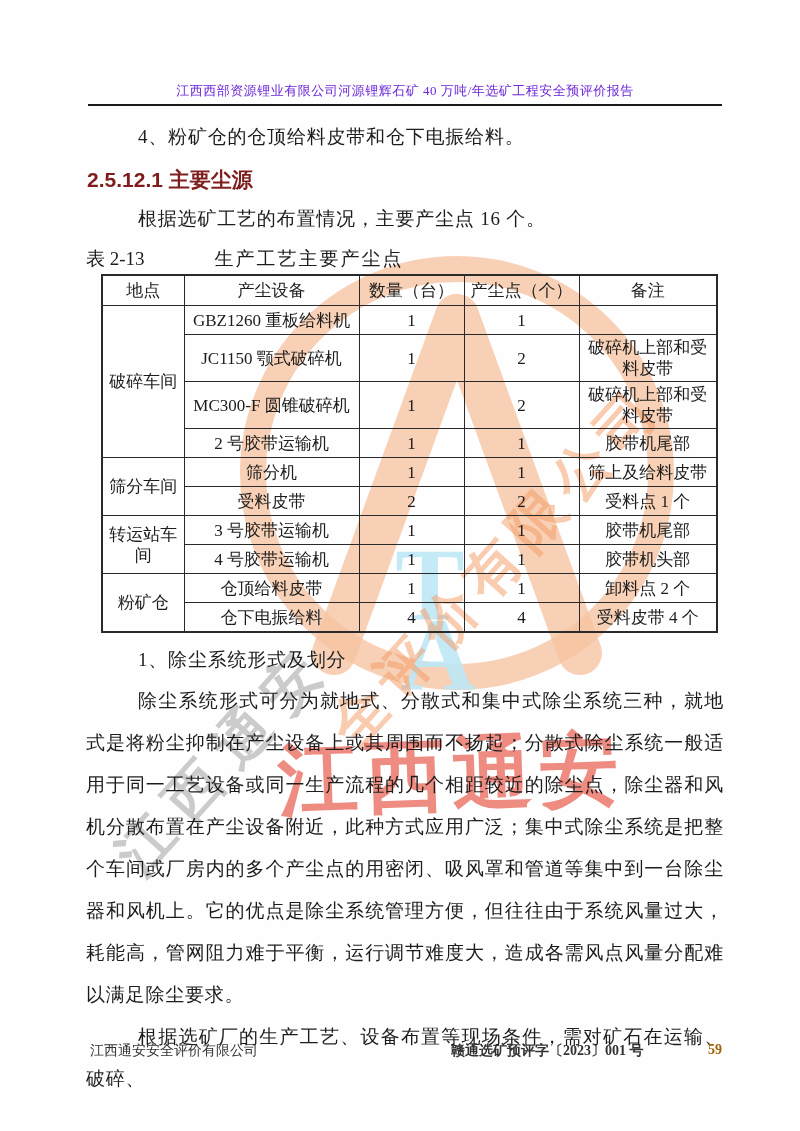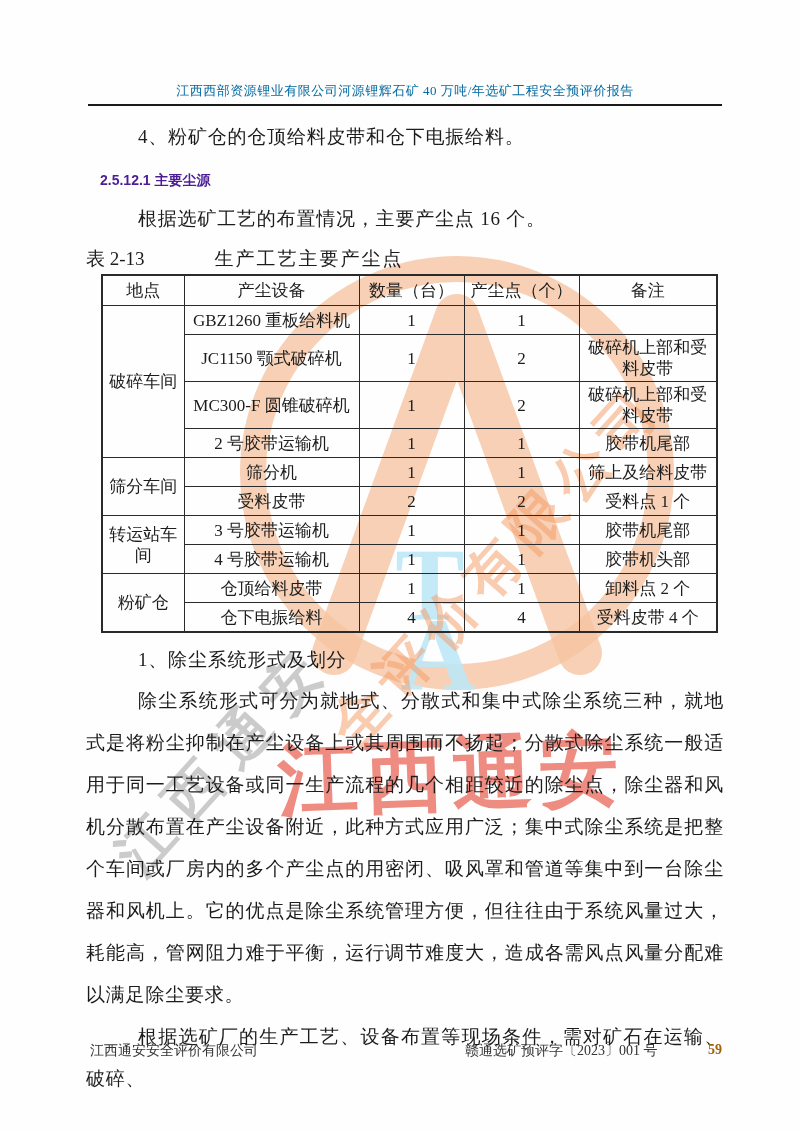--- a/index.html
+++ b/index.html
@@ -31,31 +31,31 @@
   .wm-orange{
     position:absolute;left:342px;top:700px;
     font-size:56px;font-weight:bold;letter-spacing:10px;white-space:nowrap;
     color:rgba(243,152,96,0.50);
     transform:rotate(-48deg);transform-origin:0 50%;
   }
   
   .layer{position:absolute;inset:0;z-index:1;}
   .hdr{
     position:absolute;left:88px;width:634px;top:82px;
-    text-align:center;font-size:13px;letter-spacing:0.5px;color:#0369a1;
+    text-align:center;font-size:13px;letter-spacing:0.5px;color:#6d28d9;
   }
   .hdr-rule{position:absolute;left:88px;right:78px;top:104px;border-top:2px solid #1a1a1a;height:0;}
   .content{position:absolute;left:86px;top:112px;width:638px;}
   .content p{margin:0;font-size:19px;line-height:30px;letter-spacing:0.8px;}
   p.indent{text-indent:52px;}
   p.body-just{text-align:justify;line-height:42px;}
   .intro{margin-top:10px !important;}
   h2.sec{
-    margin:14px 0 0 14px;font-size:14px;line-height:28px;font-weight:700;
-    font-family:"Liberation Sans","DejaVu Sans",sans-serif;color:#4c1d95;
+    margin:14px 0 0 1px;font-size:21px;line-height:28px;font-weight:700;
+    font-family:"Liberation Sans","DejaVu Sans",sans-serif;color:#7f1d1d;
   }
   h2.sec2{margin-top:12px;}
   .p-s1{margin-top:10px !important;}
   .caption{margin:13px 0 0 0;font-size:19px;line-height:24px;display:flex;}
   .caption .lbl{}
   .caption .ttl{margin-left:70px;letter-spacing:2px;}
   table.dust{
     margin:3px 0 0 15px;border-collapse:collapse;width:615px;
     border:2px solid #2a2a2a;table-layout:fixed;
   }
@@ -69,21 +69,21 @@
   table.dust td{height:24px;}
   td.loc{padding:2px 11px;}
   .list-item{margin-top:12px !important;}
   .para1{margin-top:5px !important;}
   .para2{margin-top:0 !important;}
   .footer{
     position:absolute;left:88px;right:78px;top:1042px;height:20px;
     font-size:14px;color:#333;
   }
   .footer .f-left{position:absolute;left:2px;top:0;}
-  .footer .f-doc{position:absolute;left:377px;top:0;}
+  .footer .f-doc{position:absolute;left:363px;top:0;font-weight:bold;}
   .footer .f-page{position:absolute;right:0;top:0;font-weight:700;color:#a16207;}
 </style>
 </head>
 <body>
 
 <div class="page">
 
   <div class="wm-layer">
     <svg class="wm-logo" viewBox="0 0 470 470" xmlns="http://www.w3.org/2000/svg">
       <g fill="none" stroke="#ef9455" stroke-opacity="0.78">

